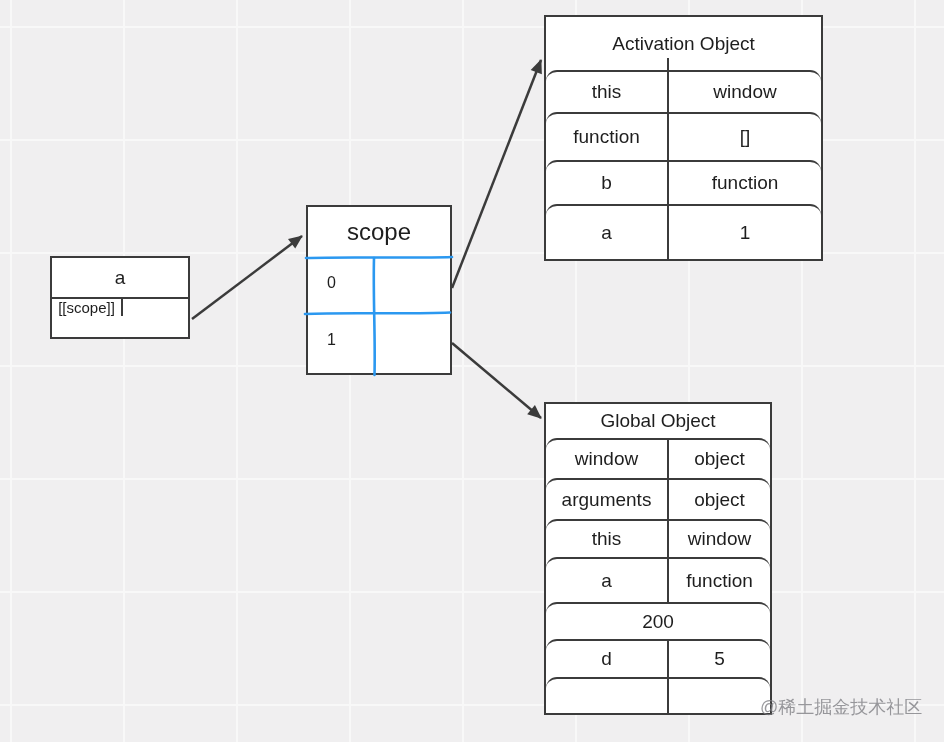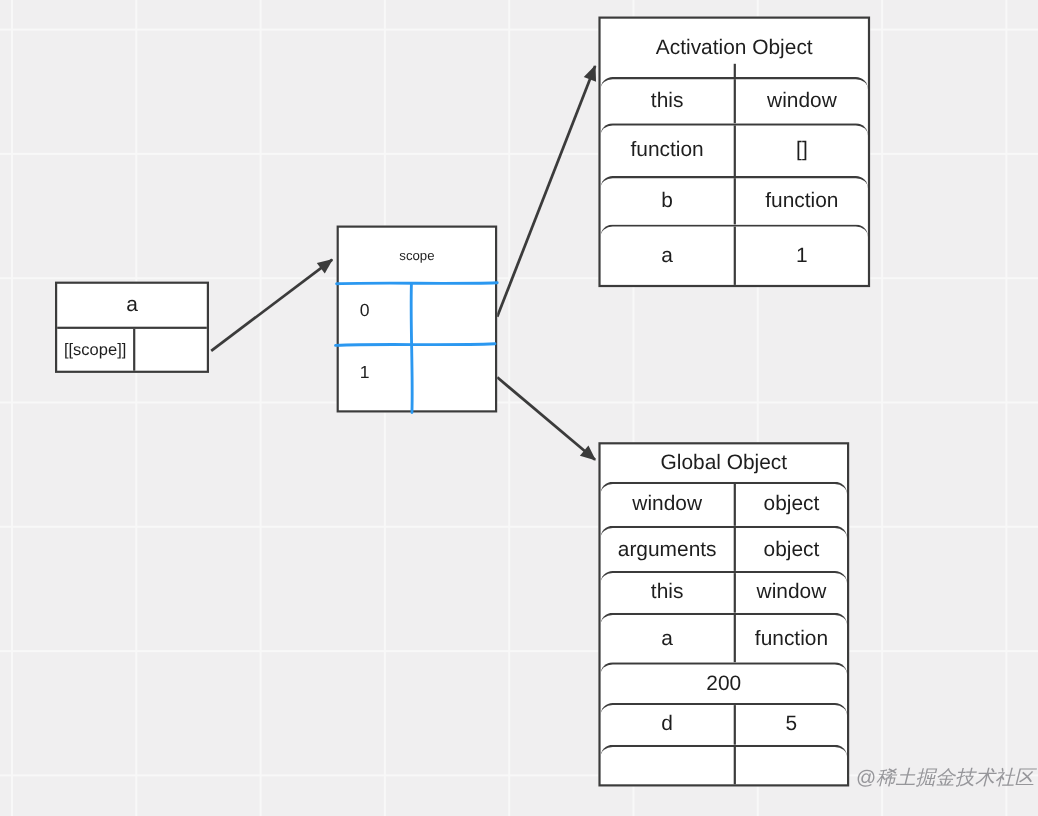--- a/index.html
+++ b/index.html
@@ -33,49 +33,49 @@
     box-sizing: border-box;
   }
 
   
   .a-box { left: 50px; top: 256px; width: 140px; height: 83px; }
   .a-title {
     height: 39px;
     display: flex; align-items: center; justify-content: center;
     font-size: 19px;
   }
-  .a-row { display: flex; border-top: 2px solid #3b3b3b; height: 38px; }
+  .a-row { display: flex; border-top: 2px solid #3b3b3b; height: 38px; flex-direction: column; }
   .a-cell-left {
     width: 69px; border-right: 2px solid #3b3b3b;
     display: flex; align-items: center; justify-content: center;
     font-size: 15px;
   }
   .a-cell-right { flex: 1; }
 
   
   .scope-box { left: 306px; top: 205px; width: 146px; height: 170px; }
   .scope-title {
     height: 50px;
     display: flex; align-items: center; justify-content: center;
-    font-size: 12px;
+    font-size: 24px;
   }
   .scope-grid {
     position: absolute; left: 0; top: 0;
     width: 142px; height: 166px;
     overflow: visible;
   }
   .scope-idx {
     position: absolute;
     font-size: 16px;
   }
   .scope-idx-0 { left: 19px; top: 67px; }
   .scope-idx-1 { left: 19px; top: 124px; }
 
   
-  .act-table  { left: 544px; top: 15px;  width: 247px; }
+  .act-table  { left: 544px; top: 15px;  width: 279px; }
   .glob-table { left: 544px; top: 402px; width: 228px; }
   .t-title {
     display: flex; align-items: center; justify-content: center;
     font-size: 19px;
     position: relative;
   }
   .act-table .t-title  { height: 53px; }
   .glob-table .t-title { height: 34px; }
   .t-row { display: flex; border-top: 2px solid #3b3b3b; border-radius: 11px; }
   .t-cell {
@@ -87,25 +87,24 @@
   .t-val { flex: 1; }
   .act-stub {
     position: absolute;
     left: 121px; top: 41px;
     width: 2px; height: 12px;
     background: #3b3b3b;
   }
 
   .watermark {
     position: absolute;
-    left: 778px; top: 695px;
+    left: 760px; top: 695px;
     font-size: 18px;
     color: rgba(128, 128, 133, 0.8);
     white-space: nowrap;
-    font-style: italic;
   }
 </style>
 </head>
 <body>
 
 <div class="canvas">
 
   <svg class="arrows-layer">
     <defs>
       <marker id="arrowhead" viewBox="0 0 16 14" refX="14" refY="7" markerWidth="16" markerHeight="14" markerUnits="userSpaceOnUse" orient="auto">

